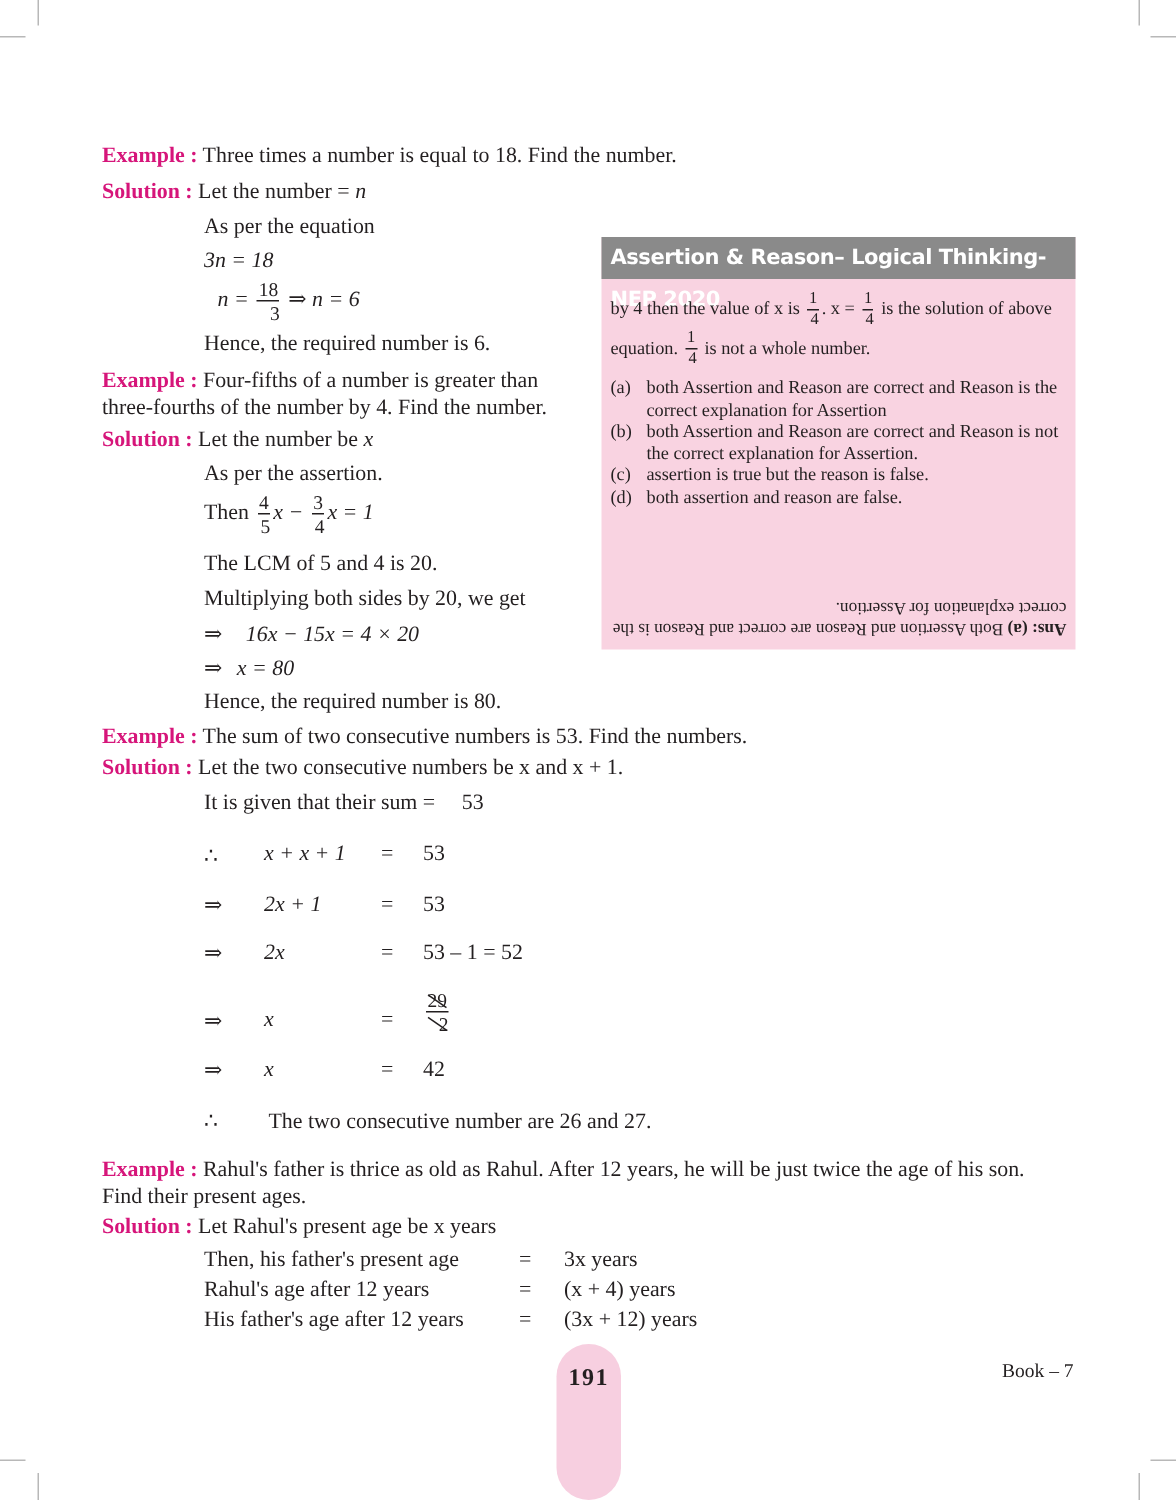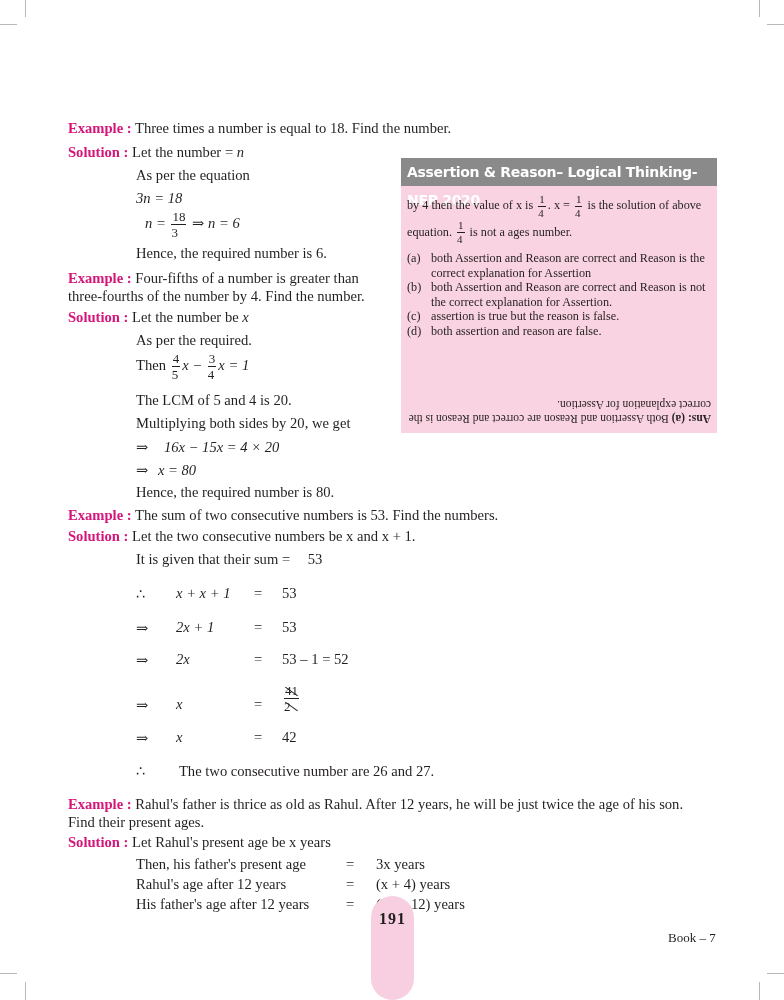--- a/index.html
+++ b/index.html
@@ -2,25 +2,25 @@
 <html><head>
 <meta charset="utf-8">
 <style>
   html, body { margin: 0; padding: 0; }
   body {
     width: 784px; height: 1000px; position: relative; overflow: hidden;
     background: #ffffff; color: #231f20;
     font-family: "Liberation Serif", "DejaVu Serif", serif;
     font-size: 14.6px;
   }
-  .abs { position: absolute; white-space: nowrap; margin-top: 24px; }
+  .abs { position: absolute; white-space: nowrap; }
   .lbl { color: #d6157a; font-weight: bold; }
   .it { font-style: italic; }
   .crop { position: absolute; background: #b8b8b8; }
-  .frac { display: inline-block; vertical-align: middle; text-align: left; line-height: 1; margin: 0 2px; }
+  .frac { display: inline-block; vertical-align: middle; text-align: right; line-height: 1; margin: 0 2px; }
   .frac .num { display: block; padding: 0 1px 1px; border-bottom: 1px solid #231f20; font-size: 13px; }
   .frac .den { display: block; padding-top: 1px; font-size: 13px; }
   .frac.sm .num, .frac.sm .den { font-size: 11px; }
   .strike { position: relative; display: inline-block; }
   .strike::after { content: ""; position: absolute; left: 0; right: 0; top: 50%; border-top: 1px solid #231f20; transform: rotate(35deg); }
 
   
   .ar-box { position: absolute; left: 401px; top: 158px; width: 316px; height: 275px; background: #f9d3e1; }
   .ar-head { height: 28px; background: #8a8a8a; color: #ffffff; font-family: "DejaVu Sans", "Liberation Sans", sans-serif; font-weight: bold; font-size: 14px; letter-spacing: -0.3px; line-height: 28px; padding-left: 6px; transform-origin: left center; }
   .ar-body { padding: 6px 6px 0 6px; font-size: 12.2px; line-height: 19px; }
@@ -62,41 +62,41 @@
 
 <div class="abs" style="left:68px;top:245px;width:322px;white-space:normal;line-height:18px">
   <span class="lbl">Example :</span>
   <span>Four-fifths of a number is greater than</span><br>
   <span>three-fourths of the number by 4. Find the number.</span>
 </div>
 <div class="abs" style="left:68px;top:285px">
   <span class="lbl">Solution :</span>
   <span>Let the number be </span><span class="it">x</span>
 </div>
-<div class="abs" style="left:136px;top:308px">As per  the required.</div>
+<div class="abs" style="left:136px;top:308px">As per  the assertion.</div>
 <div class="abs" style="left:136px;top:328px">
   <span>Then </span><span class="frac"><span class="num">4</span><span class="den">5</span></span><span class="it">x − </span><span class="frac"><span class="num">3</span><span class="den">4</span></span><span class="it">x = 1</span>
 </div>
 <div class="abs" style="left:136px;top:368px">The LCM of 5 and 4 is 20.</div>
 <div class="abs" style="left:136px;top:391px">Multiplying both sides by 20, we get</div>
 <div class="abs" style="left:136px;top:414px">
   <span>⇒</span>
   <span class="it" style="margin-left:12px">16x − 15x   = 4 × 20</span>
 </div>
 <div class="abs" style="left:136px;top:437px">
   <span>⇒</span>
   <span class="it" style="margin-left:6px">x = 80</span>
 </div>
 <div class="abs" style="left:136px;top:460px">Hence, the required number is 80.</div>
 
 <div class="ar-box">
   <div class="ar-head">Assertion &amp; Reason– Logical Thinking- NEP 2020</div>
   <div class="ar-body">
     <p style="line-height:26px"><span>by 4 then the value of x is </span><span class="frac sm"><span class="num">1</span><span class="den">4</span></span><span>. x = </span><span class="frac sm"><span class="num">1</span><span class="den">4</span></span><span> is the solution of above</span></p>
-    <p style="line-height:26px"><span>equation. </span><span class="frac sm"><span class="num">1</span><span class="den">4</span></span><span> is not a ages number.</span></p>
+    <p style="line-height:26px"><span>equation. </span><span class="frac sm"><span class="num">1</span><span class="den">4</span></span><span> is not a whole number.</span></p>
     <div style="height:6px"></div>
     <div class="opt">
         <span class="k">(a)</span>
         <span>both Assertion and Reason are correct and Reason is the correct explanation for Assertion</span>
       </div>
     <div class="opt">
         <span class="k">(b)</span>
         <span>both Assertion and Reason are correct and Reason is not the correct explanation for Assertion.</span>
       </div>
     <div class="opt">
@@ -140,21 +140,21 @@
   <span style="position:absolute;left:0">⇒</span>
   <span class="it" style="position:absolute;left:40px">2x</span>
   <span style="position:absolute;left:118px">=</span>
   <span style="position:absolute;left:146px">53 – 1  =  52</span>
 </div>
 <div class="abs" style="left:136px;top:672px;width:300px">
   <span style="position:absolute;left:0">⇒</span>
   <span class="it" style="position:absolute;left:40px">x</span>
   <span style="position:absolute;left:118px">=</span>
   <span class="frac" style="position:absolute;left:146px;top:-12px">
-      <span class="num strike">41</span>
+      <span class="num strike">29</span>
       <span class="den strike">2</span>
     </span>
 </div>
 <div class="abs" style="left:136px;top:705px;width:300px">
   <span style="position:absolute;left:0">⇒</span>
   <span class="it" style="position:absolute;left:40px">x</span>
   <span style="position:absolute;left:118px">=</span>
   <span style="position:absolute;left:146px">42</span>
 </div>
 <div class="abs" style="left:136px;top:738px">

